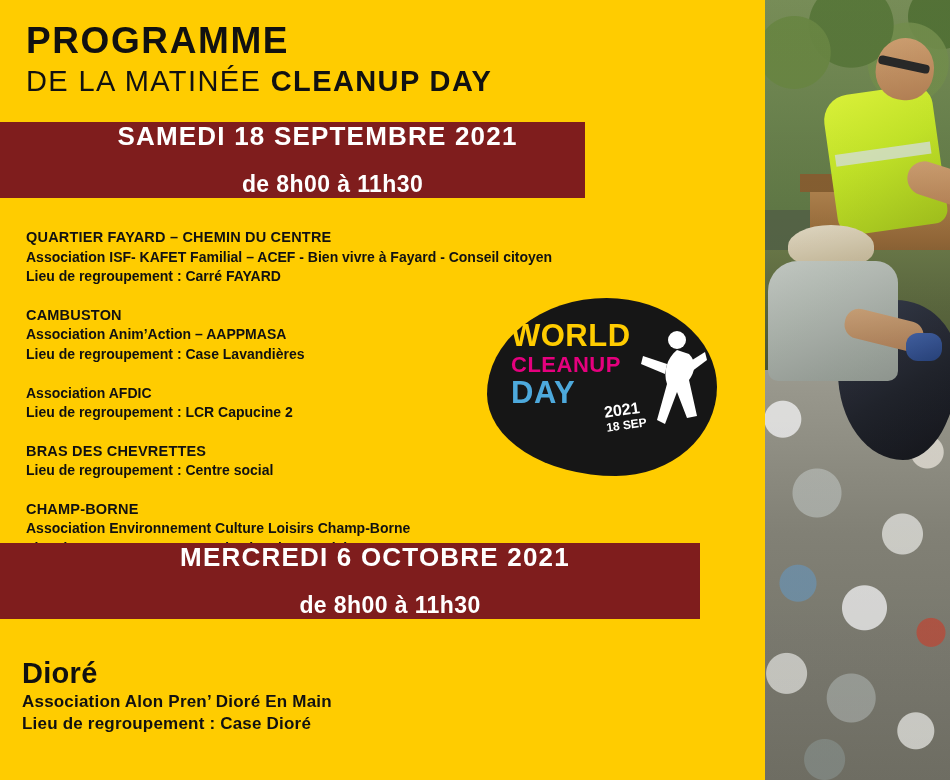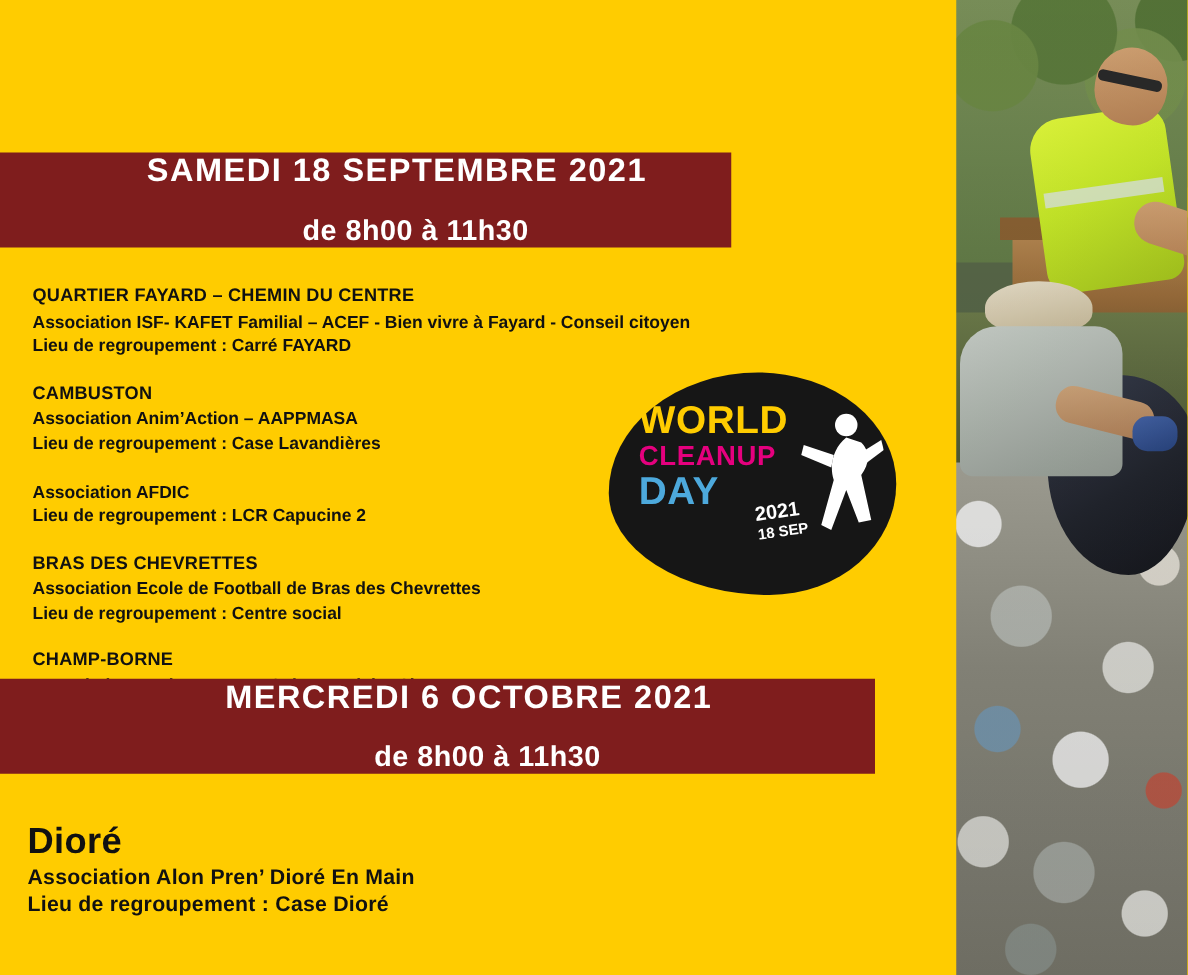--- a/index.html
+++ b/index.html
@@ -364,20 +364,26 @@
       <div class="w2-body"></div>
       <div class="w2-arm"></div>
       <div class="w2-glove"></div>
     </div>
     <div class="photo-overlay"></div>
     <div class="photo-strip-left"></div>
   </div>
 
   <div class="content">
 
+    <div class="title-block">
+      <div class="title-main">PROGRAMME</div>
+      <div class="title-sub">
+        <span class="thin">DE LA MATINÉE </span><span class="bold">CLEANUP DAY</span>
+      </div>
+    </div>
 
     <div class="band band-1">
       <div class="band-date">SAMEDI 18 SEPTEMBRE 2021</div>
       <div class="band-hours">de 8h00 à 11h30</div>
     </div>
 
     <div class="list">
 
       <div class="entry">
         <div class="entry-title">QUARTIER FAYARD – CHEMIN DU CENTRE</div>
@@ -391,21 +397,20 @@
         <div class="entry-line">Lieu de regroupement : Case Lavandières</div>
       </div>
 
       <div class="entry">
         <div class="entry-line">Association AFDIC</div>
         <div class="entry-line">Lieu de regroupement : LCR Capucine 2</div>
       </div>
 
       <div class="entry">
         <div class="entry-title">BRAS DES CHEVRETTES</div>
-        <div class="entry-line">Association Ecole de Football de Bras des Chevrettes</div>
         <div class="entry-line">Lieu de regroupement : Centre social</div>
       </div>
 
       <div class="entry">
         <div class="entry-title">CHAMP-BORNE</div>
         <div class="entry-line">Association Environnement Culture Loisirs Champ-Borne</div>
         <div class="entry-line">Lieu de regroupement : Haut du chemin Fantaisie</div>
       </div>
 
     </div>

